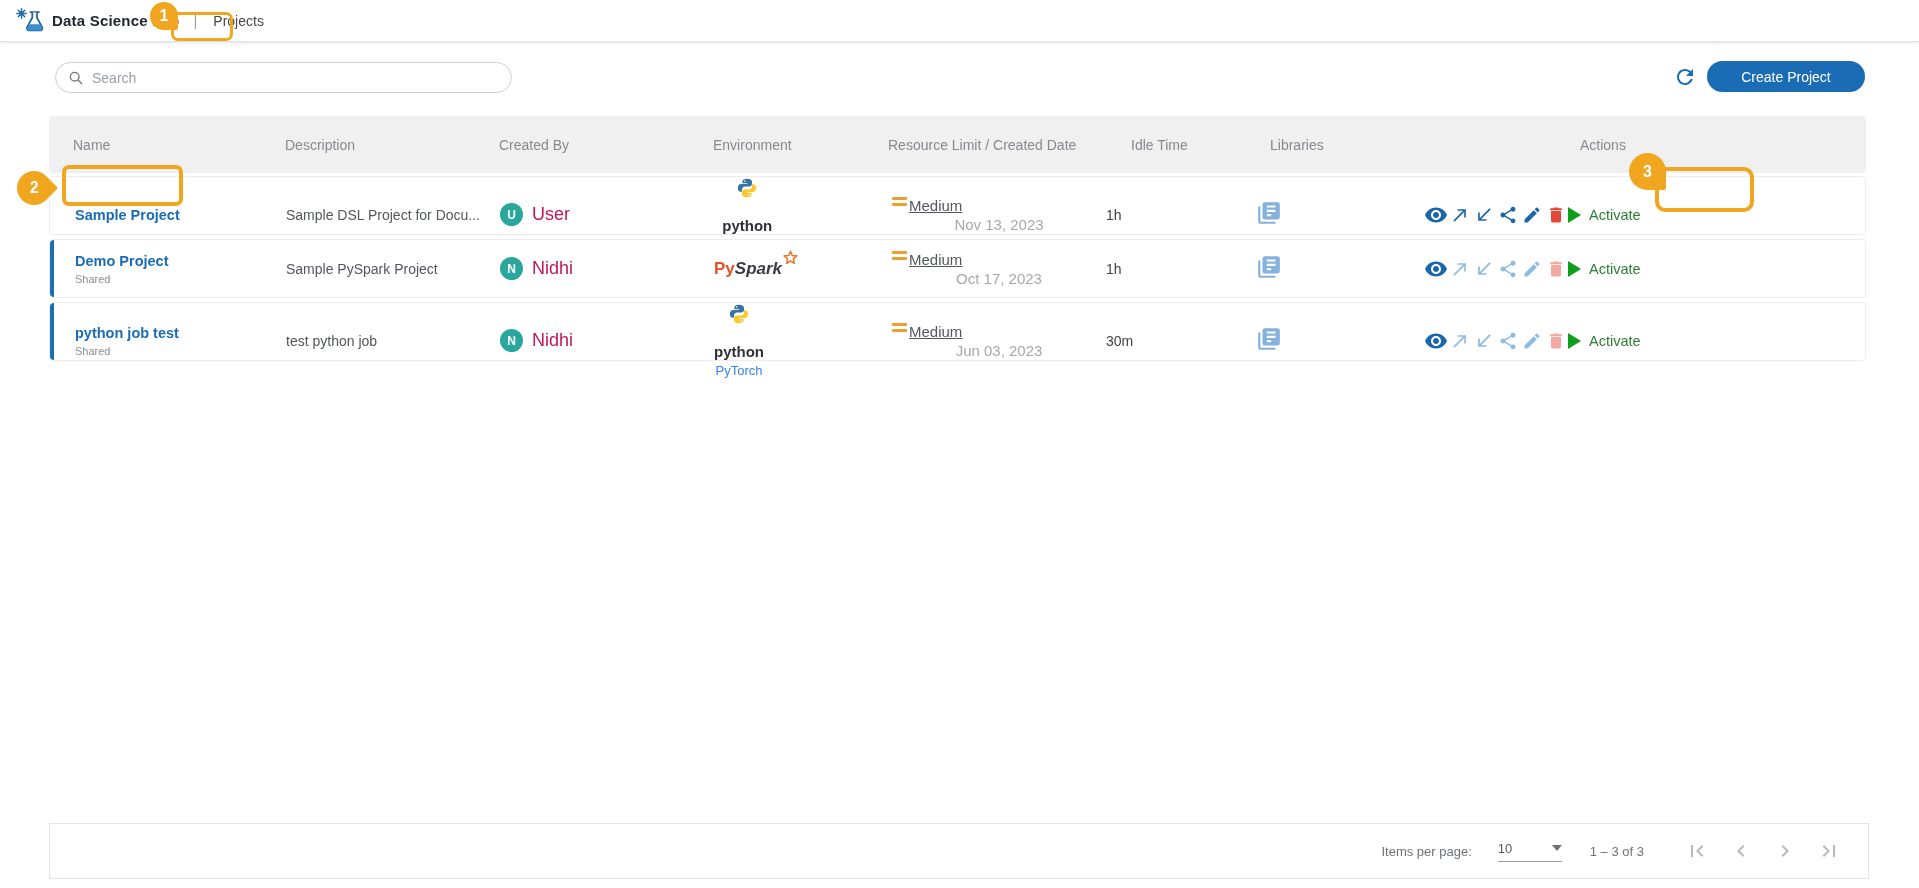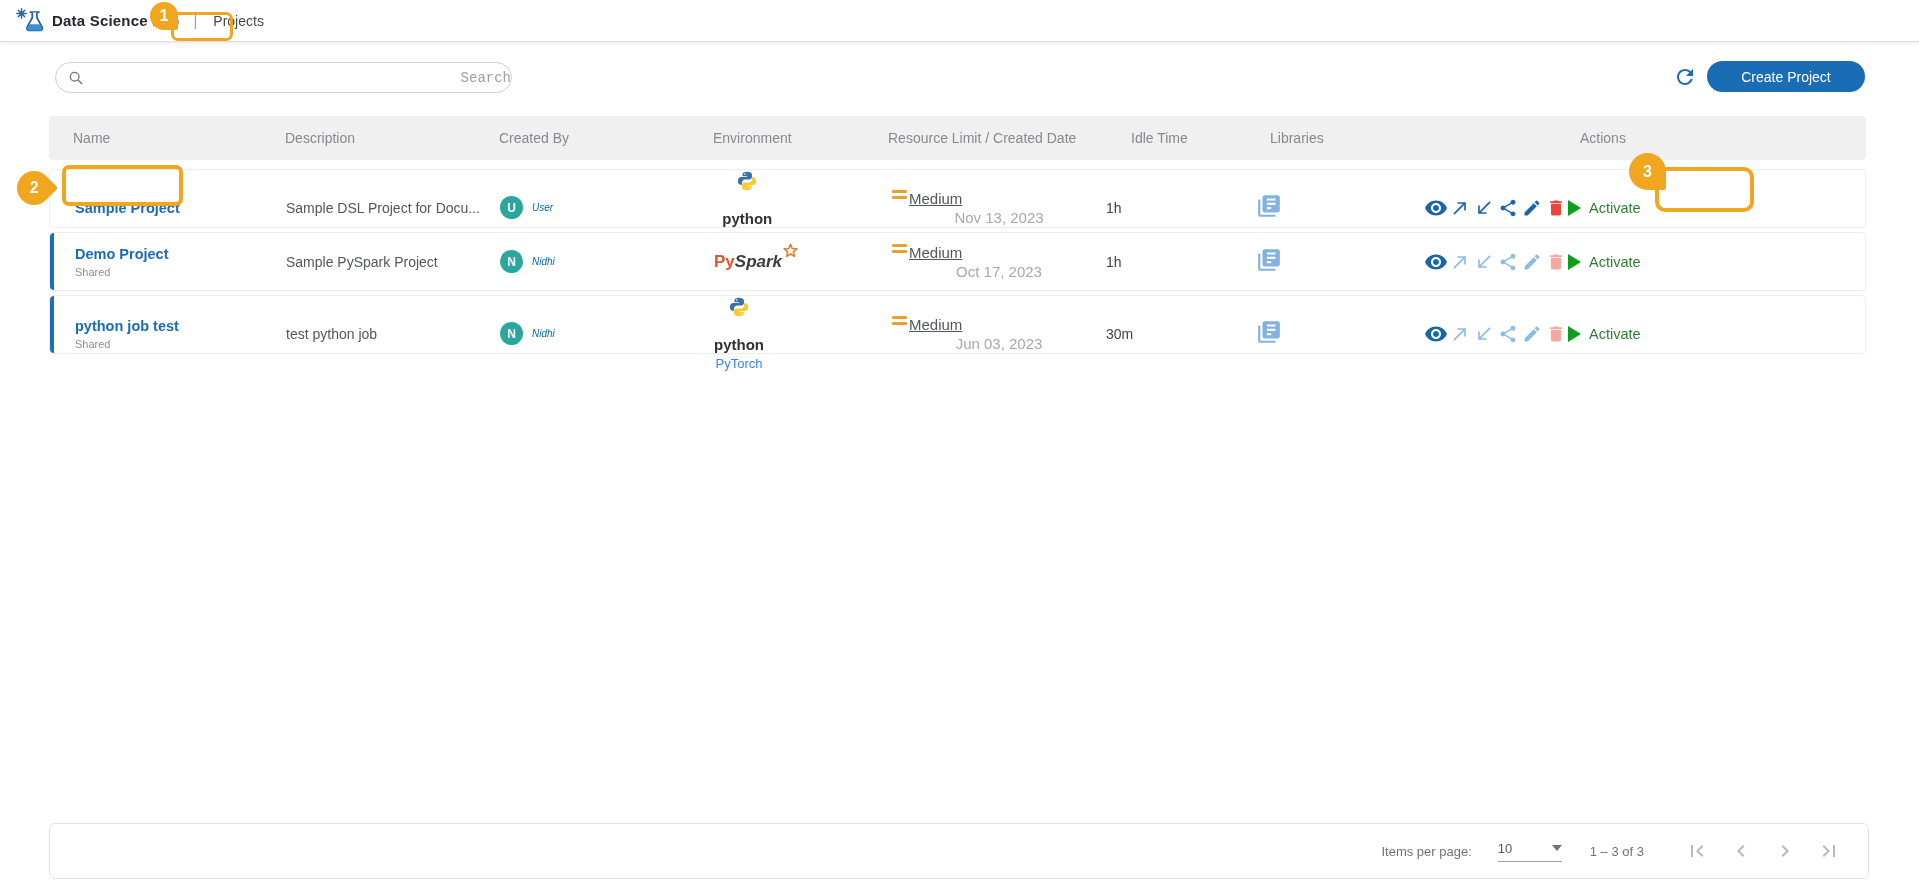--- a/index.html
+++ b/index.html
@@ -14,48 +14,48 @@
   .app-title { font-size:15px; font-weight:700; color:#23272e; letter-spacing:.2px; }
   .nav-sep { color:#9aa0a6; margin:0 10px 0 14px; font-size:15px; }
   .nav-current { font-size:14px; color:#45484d; padding:0 6px; }
 
   
   .search-wrap { position:absolute; left:55px; top:62px; width:457px; height:31px;
                  border:1px solid #cfcfcf; border-radius:16px; display:flex; align-items:center;
                  padding-left:12px; background:#fff; }
   .search-wrap svg { width:16px; height:16px; margin-right:8px; }
   .search-input { border:none; outline:none; flex:1; font-size:14px; color:#3c4043;
-                  font-family:Liberation Mono, monospace; background:transparent;text-align:right; }
+                  font-family:Liberation Sans, sans-serif; background:transparent; }
   .search-input::placeholder { color:#9aa0a6; }
   .refresh-btn { position:absolute; left:1673px; top:65px; width:24px; height:24px; cursor:pointer; background:none; border:none; }
   .create-btn { position:absolute; left:1707px; top:61px; width:158px; height:31px;
                 background:#1a6cb5; color:#ffffff; border:none; border-radius:16px;
                 font-size:14px; font-family:"Liberation Sans", sans-serif; cursor:pointer; }
 
   
   .table { position:absolute; left:49px; top:116px; width:1817px; }
   .thead, .trow { display:grid; grid-template-columns:236px 214px 214px 175px 217px 150px 160px 1fr;
                   align-items:center; }
-  .thead { height:44px; background:#f0f0f1; border-radius:4px; margin-bottom:9px;
+  .thead { height:57px; background:#f0f0f1; border-radius:4px; margin-bottom:3px;
            color:#87898e; font-size:14px; }
   .th-name { padding-left:24px; }
   .th-idle { padding-left:26px; }
   .th-libs { padding-left:15px; }
   .th-actions { padding-left:165px; }
   .trow { height:59px; background:#fff; border:1px solid #ededed; border-radius:4px;
           margin-bottom:4px; position:relative; }
   .trow.shared::before { content:""; position:absolute; left:0; top:0; bottom:0; width:4px;
           background:#1b6fb5; border-radius:4px 0 0 4px; }
   .cell-name { padding-left:25px; }
   .proj-link { color:#1a6cb5; font-weight:700; font-size:14.5px; text-decoration:none; cursor:pointer; display:inline-block; }
   .shared-label { font-size:11px; color:#8c8f94; margin-top:3px; }
   .cell-creator { display:flex; align-items:center; gap:9px; }
   .avatar { width:23px; height:23px; border-radius:50%; background:#2aa79c; color:#fff;
             font-size:12px; font-weight:700; display:flex; align-items:center; justify-content:center; }
-  .creator-name { color:#0369a1; font-size:10px;font-style:italic; }
+  .creator-name { color:#be185d; font-size:18px; }
   .cell-desc { color:#53565c; font-size:14px; }
   .env-block { display:inline-flex; flex-direction:column; align-items:center; }
   .env-main { display:flex; align-items:center; gap:18px;flex-direction:column; }
   .env-main svg { width:22px; height:22px; }
   .env-name { font-weight:700; color:#2f3136; font-size:15px; }
   .env-sub { font-size:13px; color:#3b82f6; margin-top:3px; }
   .pyspark { position:relative; font-size:17px; font-weight:700; padding-right:14px; }
   .pyspark .py { color:#e2552c; }
   .pyspark .spark { color:#3b3d42; font-style:italic; }
   .pyspark svg { position:absolute; right:-4px; top:-10px; width:19px; height:19px; }
@@ -69,21 +69,21 @@
   .cell-actions { display:flex; align-items:center; padding-left:8px; }
   .act-btn { background:none; border:none; cursor:pointer; width:24px; height:22px; padding:0;
              display:flex; align-items:center; justify-content:center; }
   .activate-btn { background:none; border:none; cursor:pointer; display:flex; align-items:center;
                   gap:8px; font-family:"Liberation Sans", sans-serif; font-size:14.5px; color:#2f7d33; }
   .play-tri { width:0; height:0; border-left:13px solid #0f9d1c; border-top:8px solid transparent;
               border-bottom:8px solid transparent; }
 
   
   .footer { position:absolute; left:49px; top:823px; width:1820px; height:56px;
-            border:1px solid #e3e3e3; border-radius:6px; display:flex; align-items:center;
+            border:1px solid #e3e3e3; border-radius:0; display:flex; align-items:center;
             justify-content:flex-end; padding-right:16px; color:#6f7277; font-size:13px; }
   .ipp-label { margin-right:26px; }
   .ipp-select { display:inline-flex; align-items:center; justify-content:space-between; width:64px;
                 border-bottom:1px solid #9e9e9e; padding-bottom:5px; cursor:pointer; margin-right:28px; }
   .ipp-value { font-size:13px; color:#55585d; }
   .caret-down { width:0; height:0; border-left:5px solid transparent; border-right:5px solid transparent;
                 border-top:6px solid #6f7277; }
   .range-label { margin-right:38px; }
   .pager { display:flex; align-items:center; gap:14px; margin-right:8px; }
   .pg-btn { background:none; border:none; width:30px; height:30px; padding:3px; cursor:default; }

